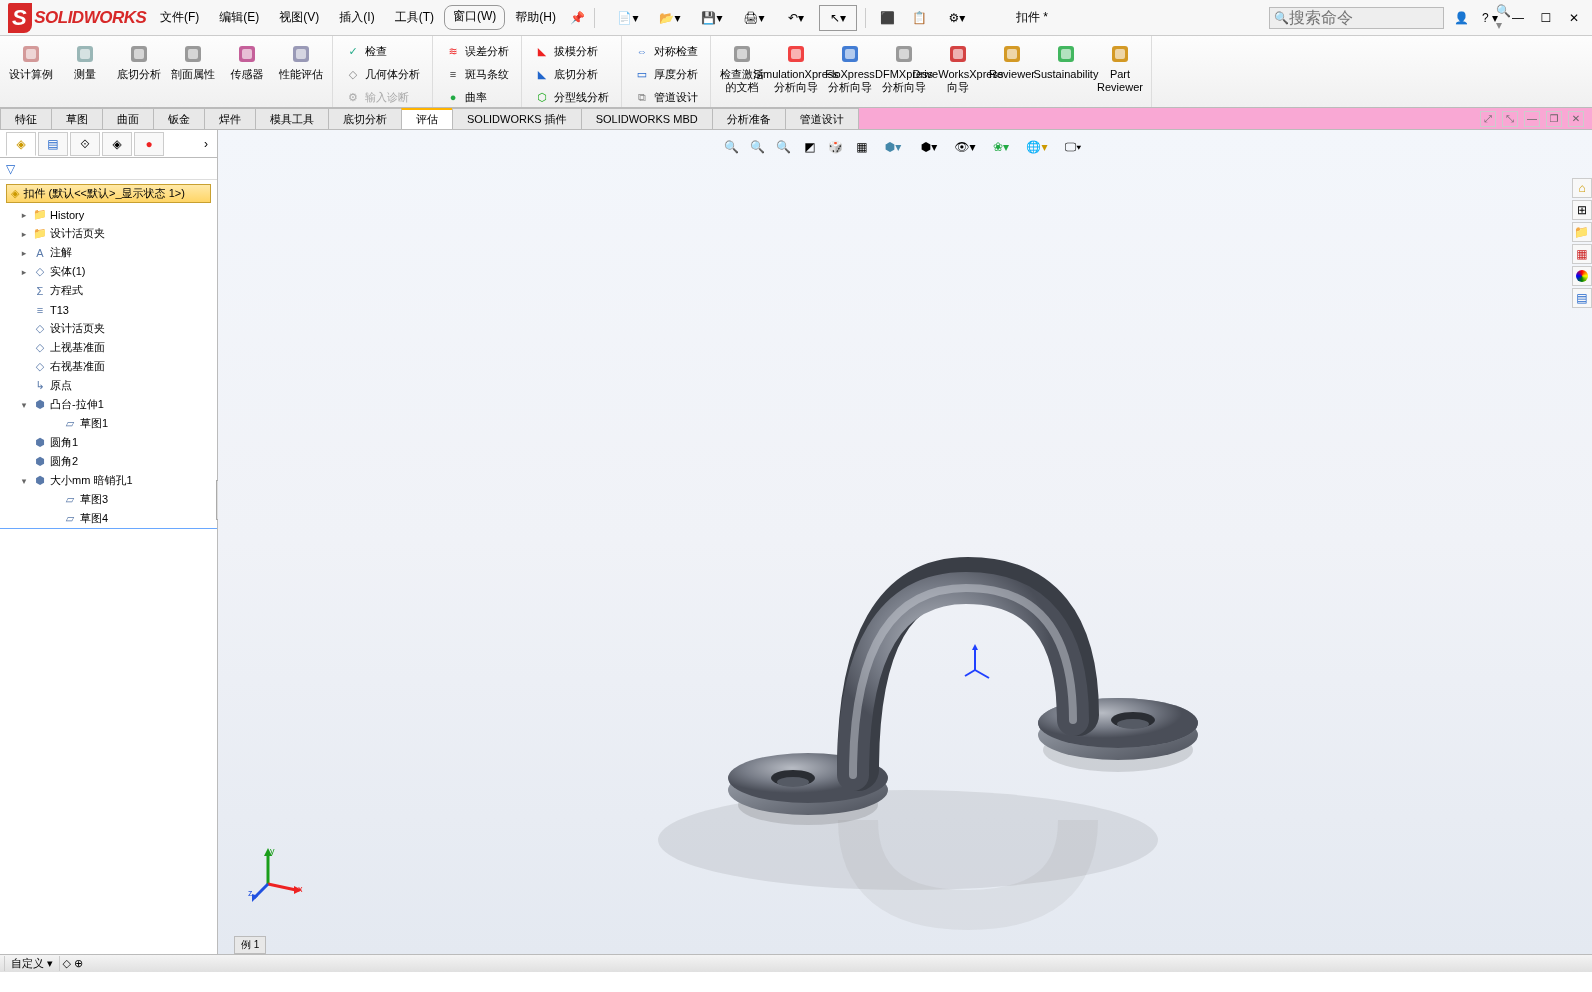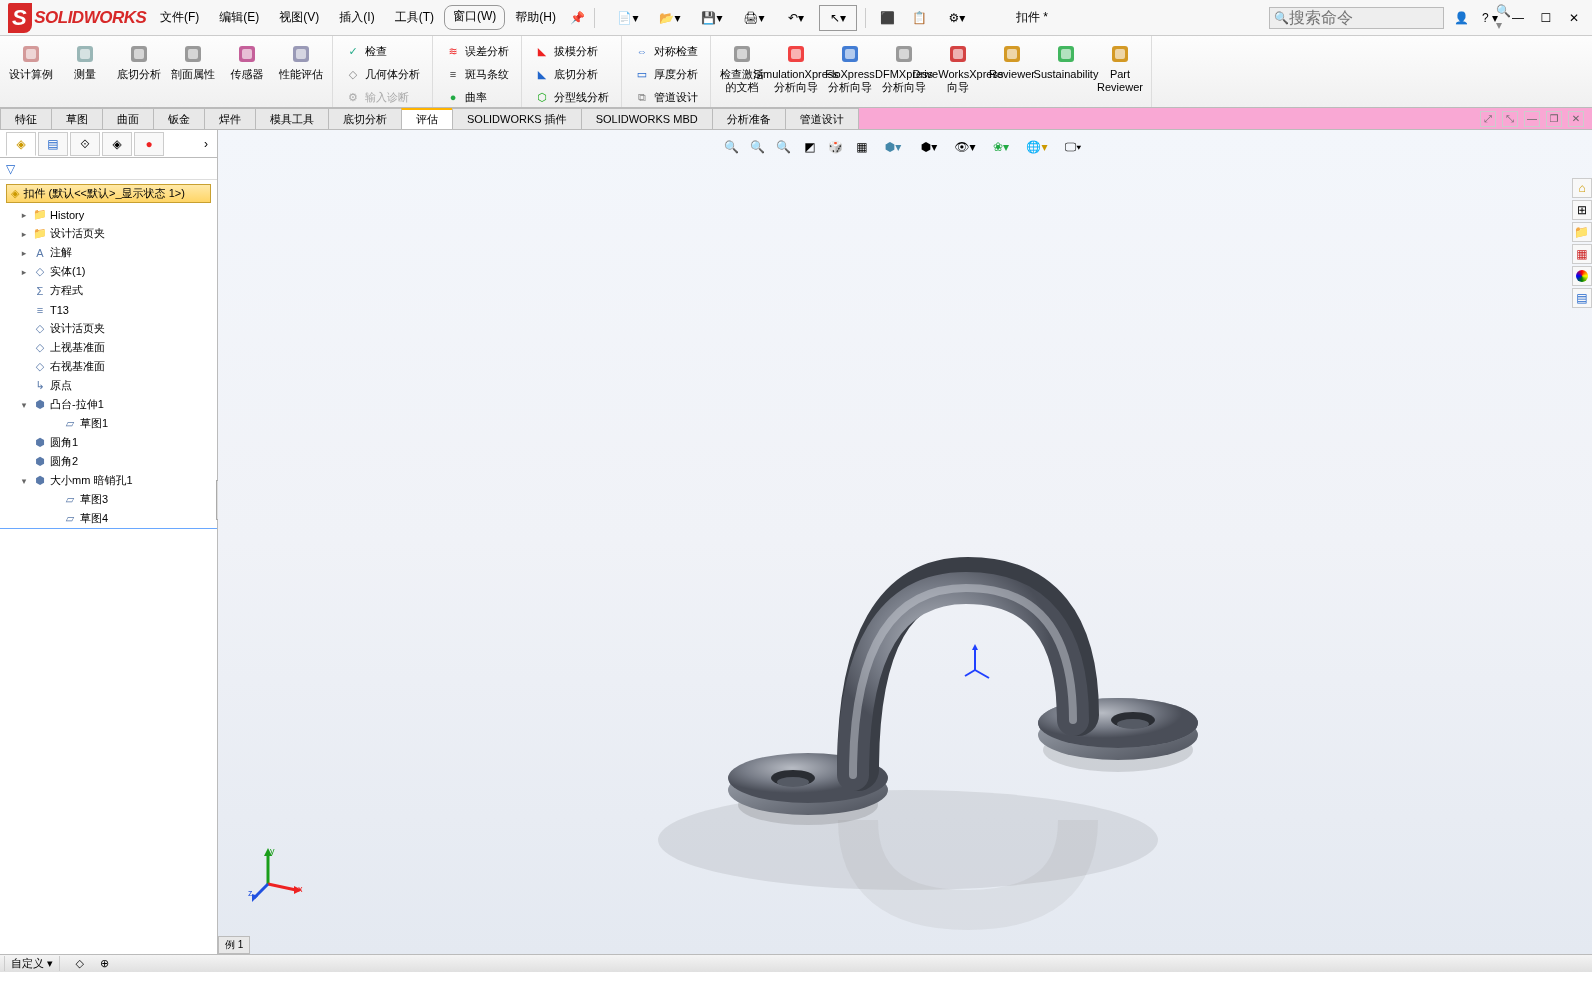--- a/index.html
+++ b/index.html
@@ -62,26 +62,26 @@
 
 .viewport { flex: 1; position: relative; background: linear-gradient(to bottom, #f3f6fb 0%, #f0f2f7 50%, #e4e9f1 100%); overflow: hidden; }
 .view-toolbar { position: absolute; top: 4px; left: 50%; transform: translateX(-50%); display: flex; gap: 4px; background: rgba(255,255,255,0); padding: 2px; }
 .vt-btn { width: 22px; height: 22px; display: flex; align-items: center; justify-content: center; }
 .vt-btn.wide { width: 32px; }
 
 .triad { position: absolute; left: 30px; bottom: 50px; }
 .side-toolbar { position: absolute; right: 0; top: 48px; display: flex; flex-direction: column; gap: 2px; }
 .side-btn { width: 20px; height: 20px; border: 1px solid #ccc; background: #f8f8f8; display: flex; align-items: center; justify-content: center; }
 
-.viewport-tab { position: absolute; left: 0; bottom: 0; height: 18px; background: #e8e8e8; border: 1px solid #bbb; padding: 0 6px; font-size: 10px; display: flex; align-items: center; }
+.viewport-tab { position: absolute; left: 16px; bottom: 0; height: 18px; background: #e8e8e8; border: 1px solid #bbb; padding: 0 6px; font-size: 10px; display: flex; align-items: center; }
 
 
 .statusbar { height: 18px; background: linear-gradient(#f4f4f4, #e0e0e0); border-top: 1px solid #bbb; display: flex; align-items: center; font-size: 11px; padding: 0 4px; }
 .statusbar .sleft { flex: 1; }
-.statusbar .sright { display: flex; align-items: center; gap: 16px; }
+.statusbar .sright { display: flex; align-items: center; gap: 3px; }
 .status-btn { padding: 0 6px; border-left: 1px solid #ccc; border-right: 1px solid #ccc; }
 
 
 .part-svg { position: absolute; left: 340px; top: 300px; }
 </style>
 </head>
 <body>
 
 <div class="menubar">
   <div class="logo">

